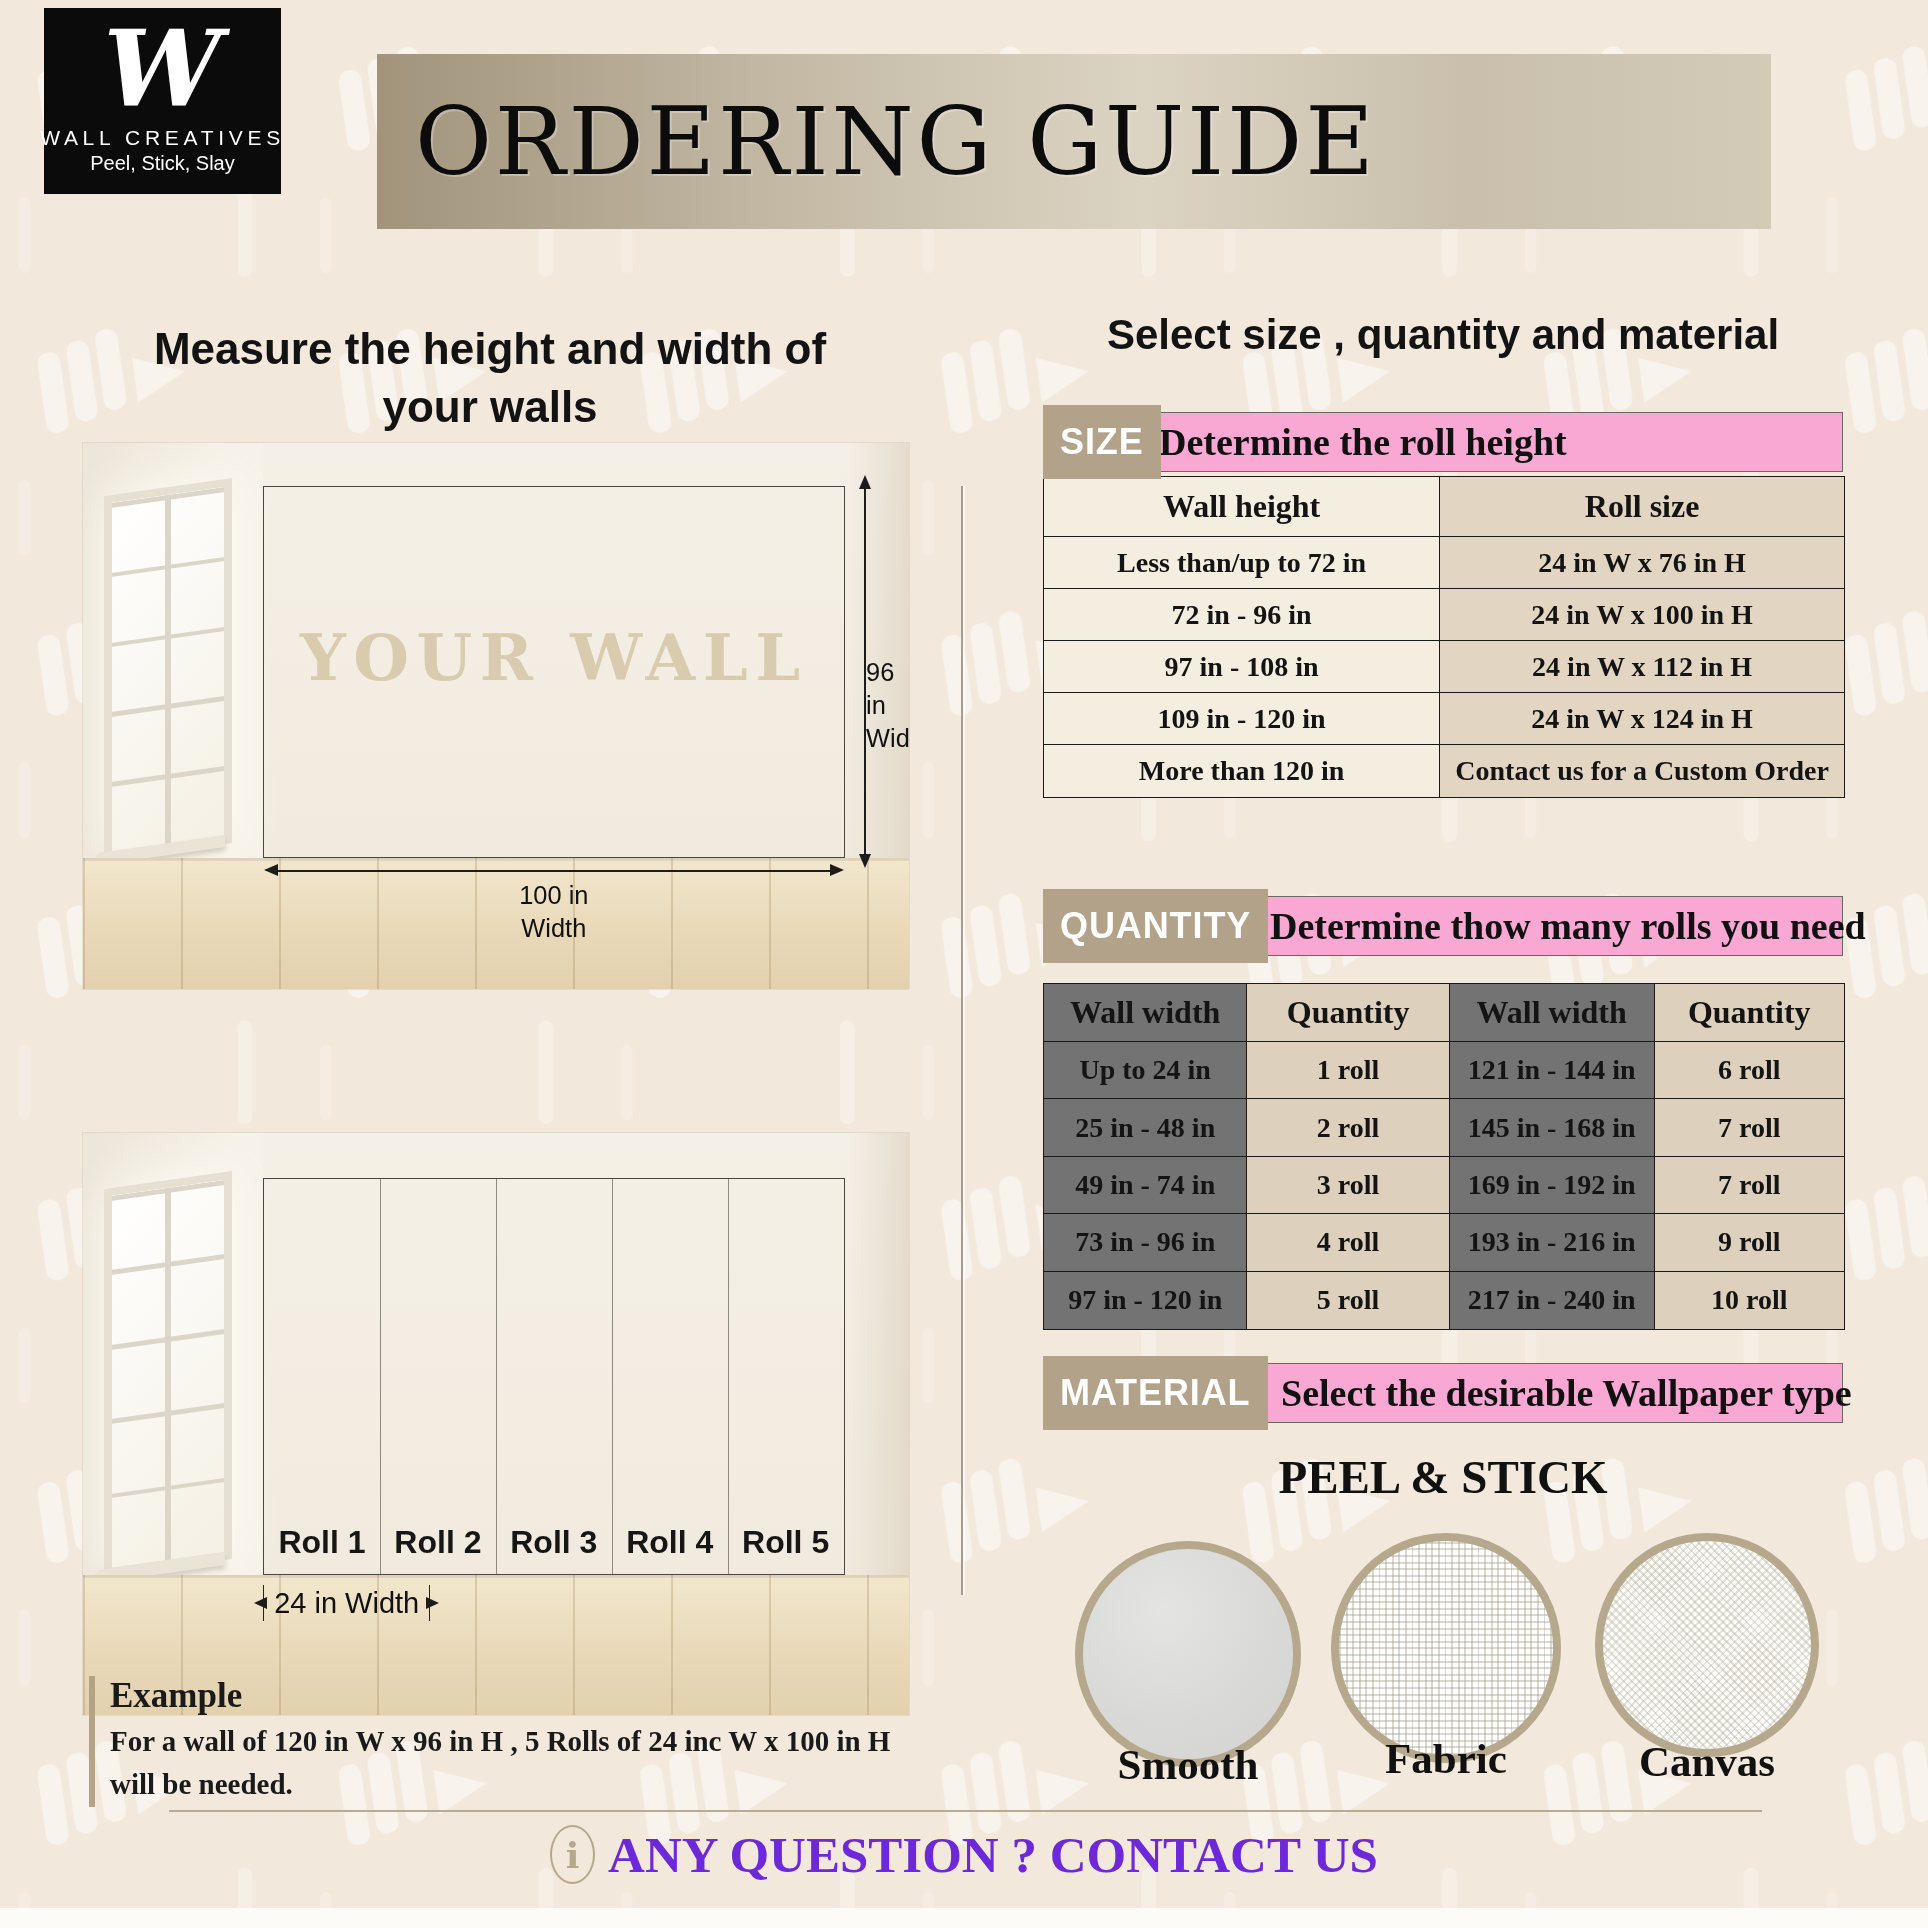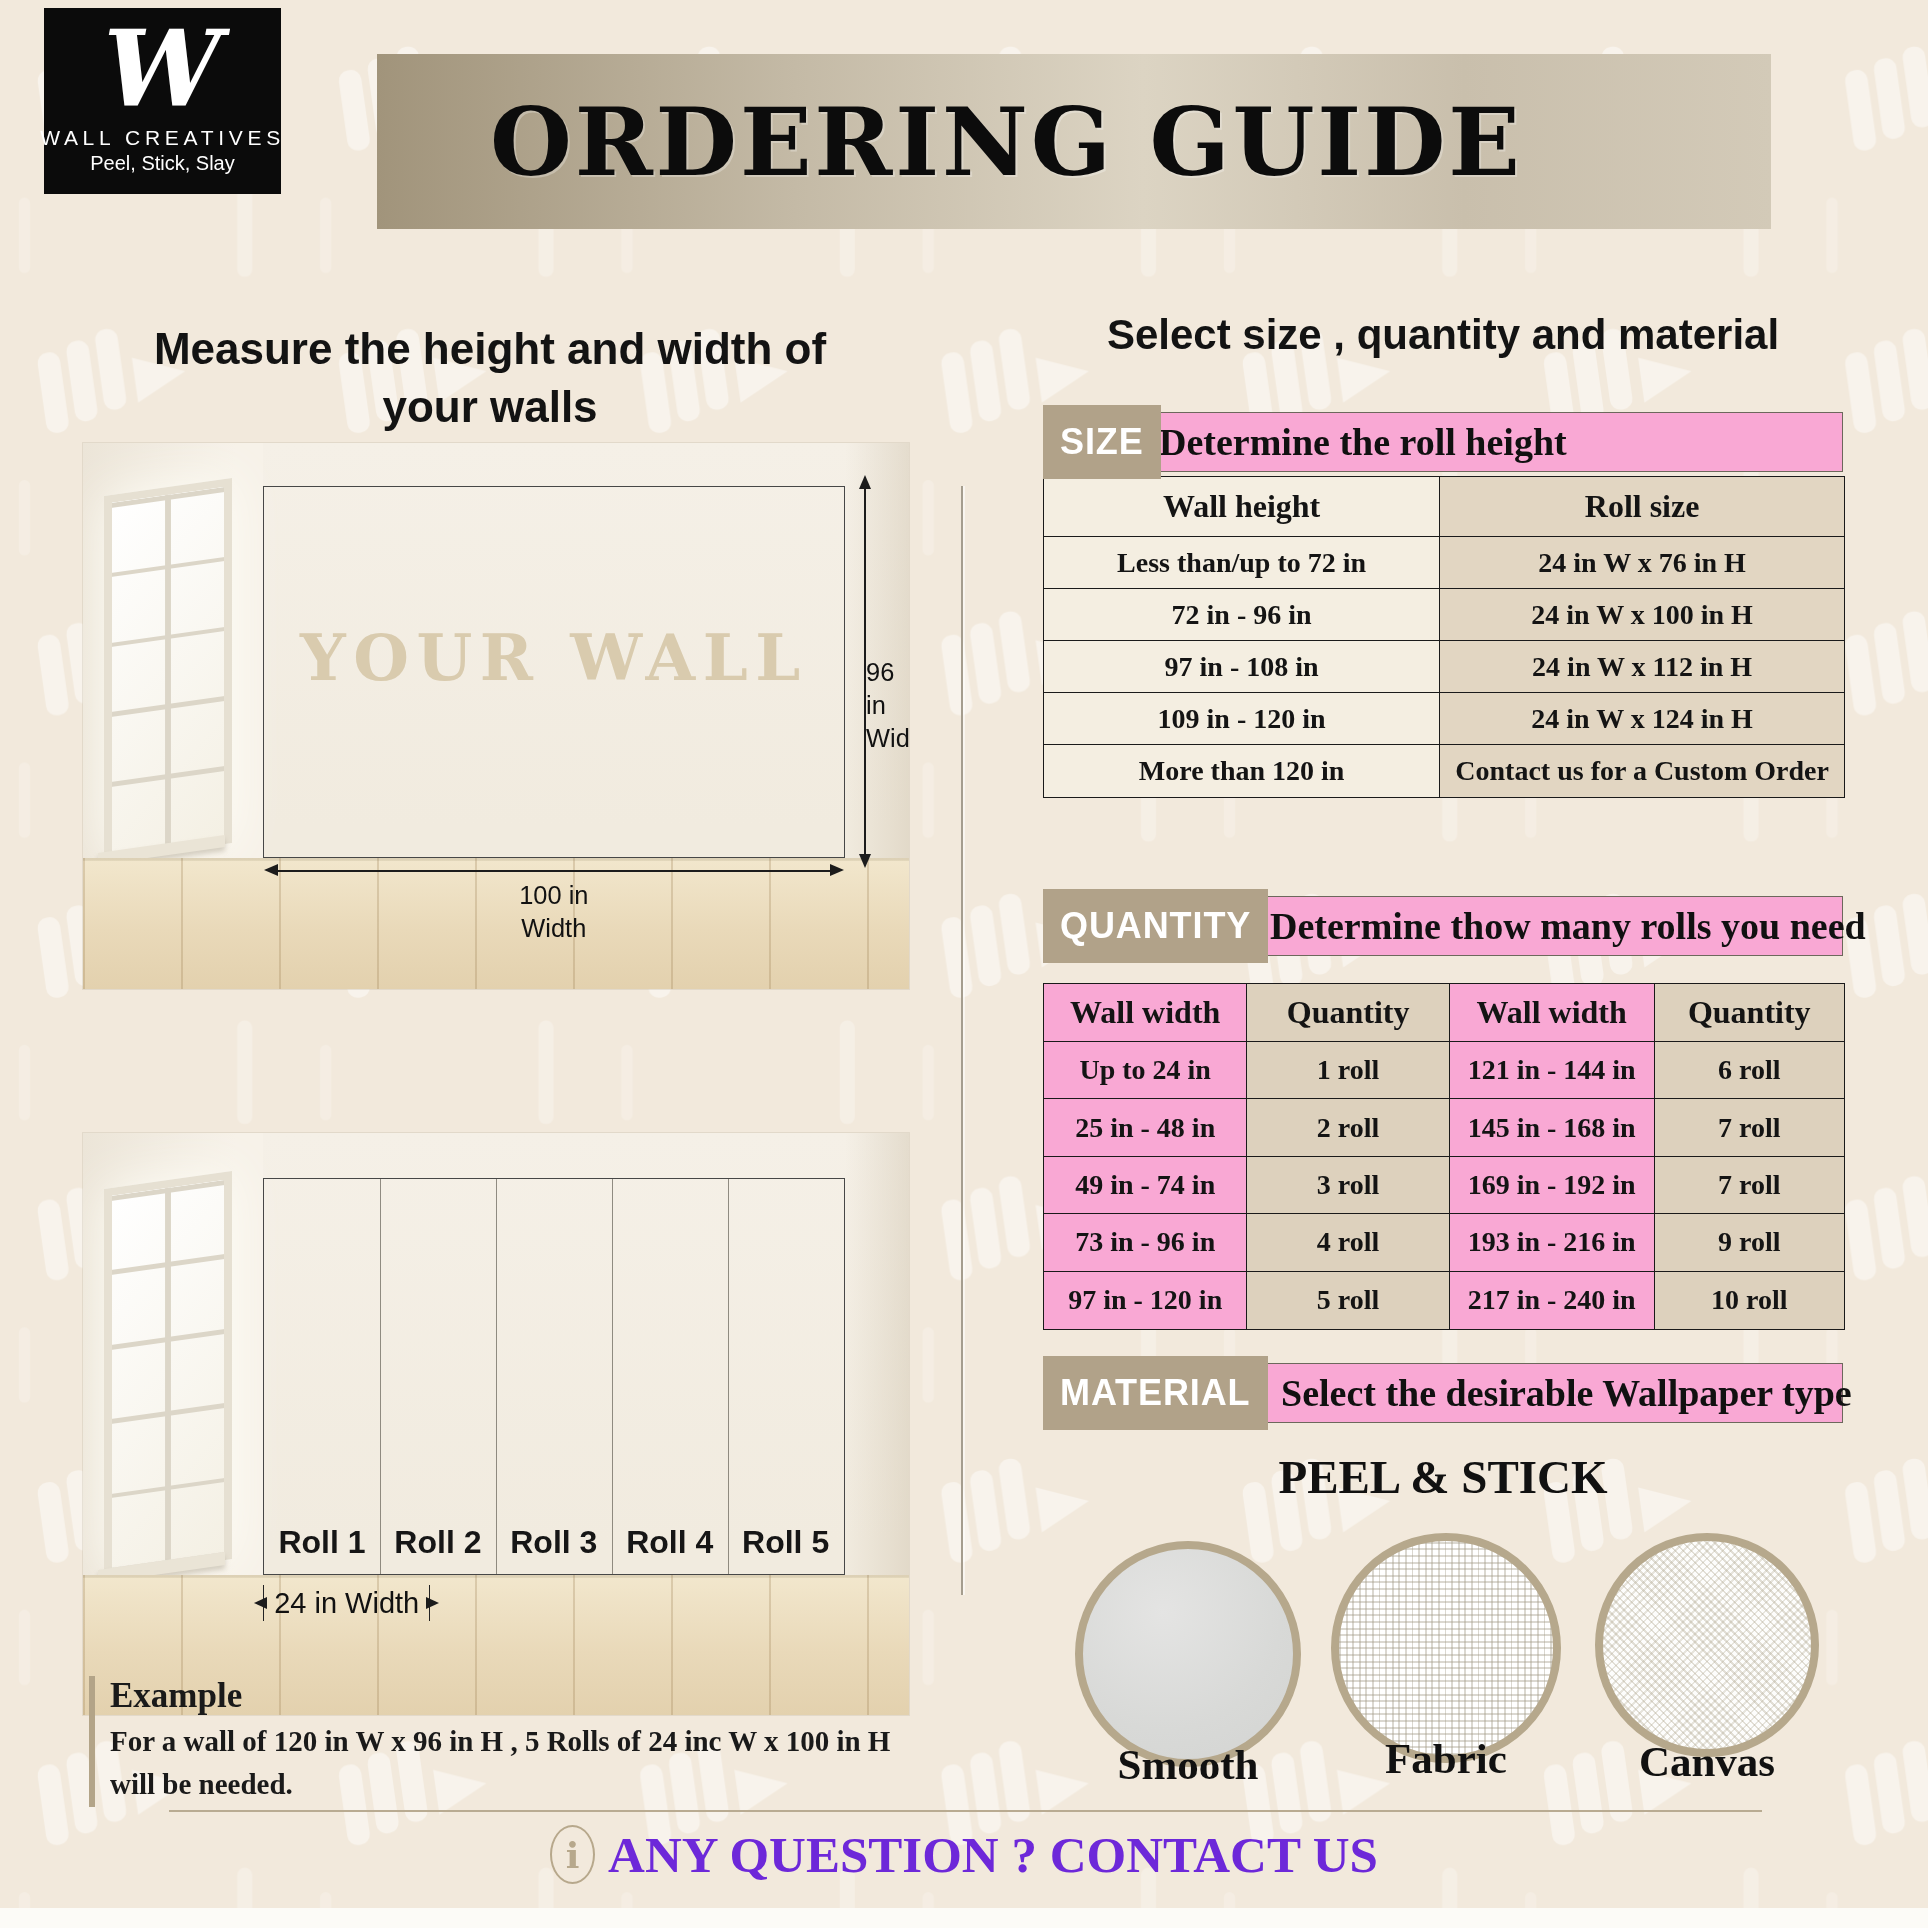--- a/index.html
+++ b/index.html
@@ -24,22 +24,22 @@
   }
   .logo-name{font-size:21px;letter-spacing:4.7px;margin-top:1.9px;white-space:nowrap;}
   .logo-tagline{font-size:20px;margin-top:1.9px;white-space:nowrap;}
 
   .banner{
     position:absolute;left:377px;top:54px;width:1394px;height:175px;
     background:linear-gradient(90deg,#a1947b 0%,#c4baa6 30%,#dcd4c3 55%,#c9bfac 78%,#d3cab8 100%);
     display:flex;align-items:center;
   }
   .banner h1{
-    margin:0;padding-left:113px;
-    font-family:"DejaVu Serif",serif;font-weight:bold;font-size:94px;
+    margin:0;padding-left:38px;
+    font-family:"DejaVu Serif",serif;font-weight:normal;font-size:94px;
     letter-spacing:2.8px;color:#0c0c0c;white-space:nowrap;
     text-shadow:1.9px 1.9px 0 rgba(255,255,255,.28);
   }
 
   
   .left-heading{
     position:absolute;left:104px;top:294px;width:772px;text-align:center;
     font-size:44px;font-weight:bold;line-height:1.32;color:#131313;margin-top:26px;
   }
   .right-heading{
@@ -167,21 +167,21 @@
   .tbl{position:absolute;left:1043px;width:800px;display:grid;border:1.9px solid #1a1a1a;}
   .tbl .cell{
     display:flex;align-items:center;justify-content:center;text-align:center;
     font-family:"Liberation Serif",serif;font-weight:bold;font-size:28px;color:#141414;
     border-bottom:1.9px solid #1a1a1a;padding:0 5.6px;
   }
   .tbl .hdr{font-size:32px;}
   .tbl .nb{border-bottom:none;}
   .c-cream{background:#f4eee1;}
   .c-tan{background:#e2d6c2;}
-  .q-cream{background:#f9a8d4;}
+  .q-cream{background:#737373;}
   .q-tan{background:#ddd1bd;}
   .size-table{top:476px;height:320px;grid-template-columns:49.4% 50.6%;grid-template-rows:60px repeat(5,1fr);}
   .size-table .col2{border-left:1.9px solid #1a1a1a;}
   .qty-table{top:983px;height:345px;grid-template-columns:25.3% 25.3% 25.6% 23.8%;grid-template-rows:58px repeat(5,1fr);}
   .qty-table .vb{border-left:1.9px solid #1a1a1a;}
 
   
   .peel-stick{
     position:absolute;left:1043px;top:1450px;width:800px;text-align:center;
     font-family:"Liberation Serif",serif;font-weight:bold;font-size:47px;color:#111;

